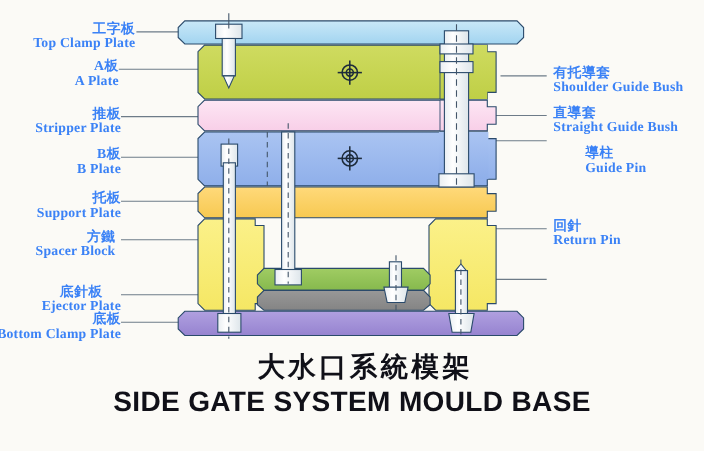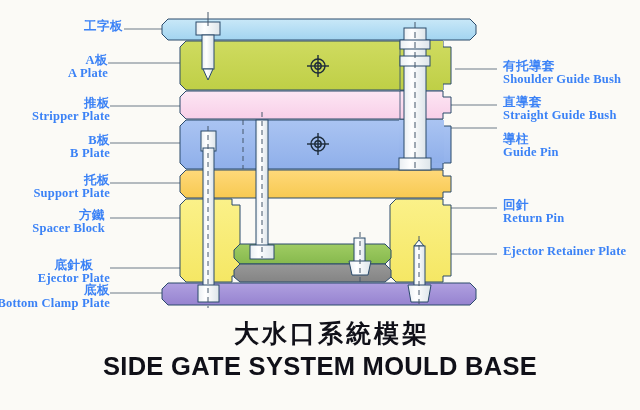--- a/index.html
+++ b/index.html
@@ -193,20 +193,21 @@
     <line x1="318" y1="133" x2="318" y2="155"></line>
   </g>
 
   <line x1="243" y1="120" x2="243" y2="169" stroke="#44566a" stroke-width="1" stroke-dasharray="5 4"></line>
 
 </svg>
 </div>
 
 <div class="lbl left" style="right:517px;top:20px;">
   <span class="cn">工字板</span>
+  <span class="en">Top Clamp Plate</span>
 </div>
 <div class="lbl left" style="right:532px;top:54px;">
   <span class="cn">A板</span>
   <span class="en">A Plate</span>
 </div>
 <div class="lbl left" style="right:530px;top:97px;">
   <span class="cn">推板</span>
   <span class="en">Stripper Plate</span>
 </div>
 <div class="lbl left" style="right:530px;top:134px;">
@@ -231,28 +232,27 @@
 </div>
 
 <div class="lbl right" style="left:503px;top:60px;">
   <span class="cn">有托導套</span>
   <span class="en">Shoulder Guide Bush</span>
 </div>
 <div class="lbl right" style="left:503px;top:96px;">
   <span class="cn">直導套</span>
   <span class="en">Straight Guide Bush</span>
 </div>
-<div class="lbl right" style="left:503px;top:133px;">
+<div class="lbl right" style="left:532px;top:133px;">
   <span class="cn">導柱</span>
   <span class="en">Guide Pin</span>
 </div>
 <div class="lbl right" style="left:503px;top:199px;">
   <span class="cn">回針</span>
   <span class="en">Return Pin</span>
 </div>
 <div class="lbl right" style="left:503px;top:245px;">
-  <span class="en">Ejector Retainer Plate</span>
 </div>
 
 <div id="title" style="top:317px;">
   <span class="t-cn">大水口系統模架</span>
   <span class="t-en">SIDE GATE SYSTEM MOULD BASE</span>
 </div>
 
 </body></html>

